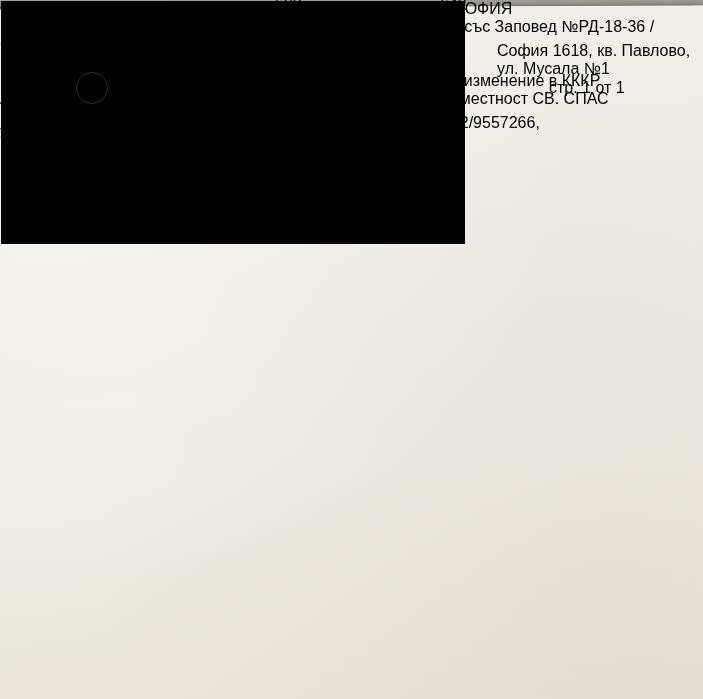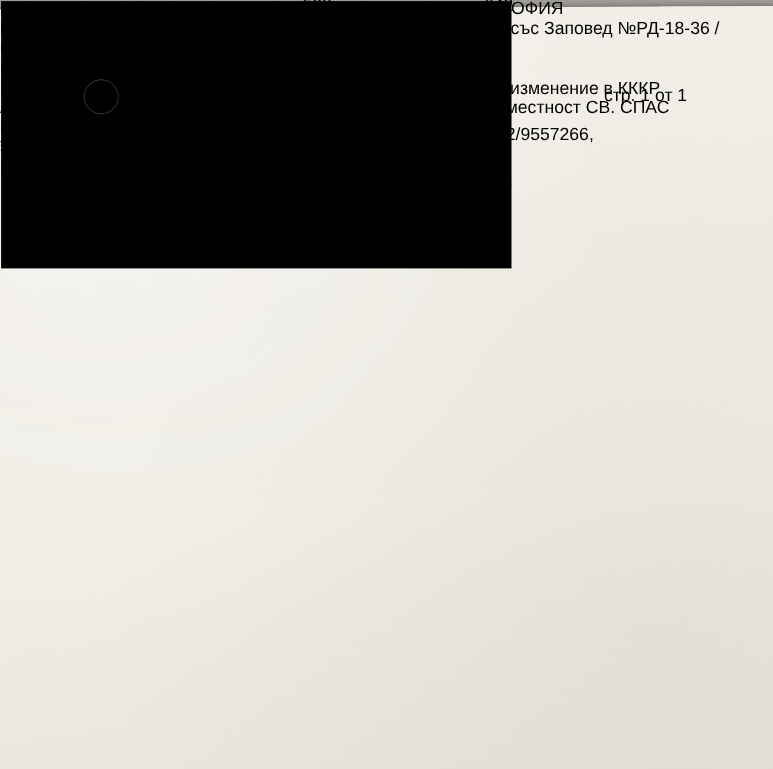--- a/index.html
+++ b/index.html
@@ -63,20 +63,21 @@
     <ellipse cx="0" cy="0" rx="36" ry="24" fill="none" stroke="#6a6a64" stroke-width="0.8"></ellipse>
     <line x1="-36" y1="0" x2="36" y2="0" stroke="#6a6a64" stroke-width="0.8"></line>
     <path d="M-17,-4 C-16,-12 -7,-16 2,-14 C9,-13 16,-9 14,-3 C17,2 11,8 3,7 C-5,11 -15,6 -17,-4 Z" fill="#3c9144" stroke="#2c7034" stroke-width="0.6"></path>
     <circle cx="-2" cy="-12" r="4.5" fill="#fdfcf9" opacity="0.9"></circle>
   </svg>
 
   <div class="abs agency" style="left:159px;top:47px;">АГЕНЦИЯ ПО ГЕОДЕЗИЯ,</div>
   <div class="abs agency" style="left:133px;top:64px;">КАРТОГРАФИЯ И КАДАСТЪР</div>
 
   <div class="abs contact" style="left:497px;top:42px;">
+    <div>София 1618, кв. Павлово, ул. Мусала №1</div>
   </div>
   <div class="abs pagenote" style="left:520px;top:79px;padding-left:29px;">стр. 1 от 1</div>
 
   <div class="abs c office-title">СЛУЖБА ПО ГЕОДЕЗИЯ, КАРТОГРАФИЯ И КАДАСТЪР - гр. СОФИЯ</div>
   <div class="abs c office-sub" style="top:114px;">1618, кв. "ПАВЛОВО", Ул. "МУСАЛА" №1, 02/8188374; Факс: 02/9557266,</div>
   <div class="abs c office-sub" style="top:125px;">sofia@cadastre.bg, БУЛСТАТ:130362903</div>
 
   <div class="abs c doc-title">СКИЦА НА ПОЗЕМЛЕН ИМОТ</div>
   <div class="abs c doc-num">№ 67779 / 14.11.2013 г.</div>
   <div class="abs c id-line">

